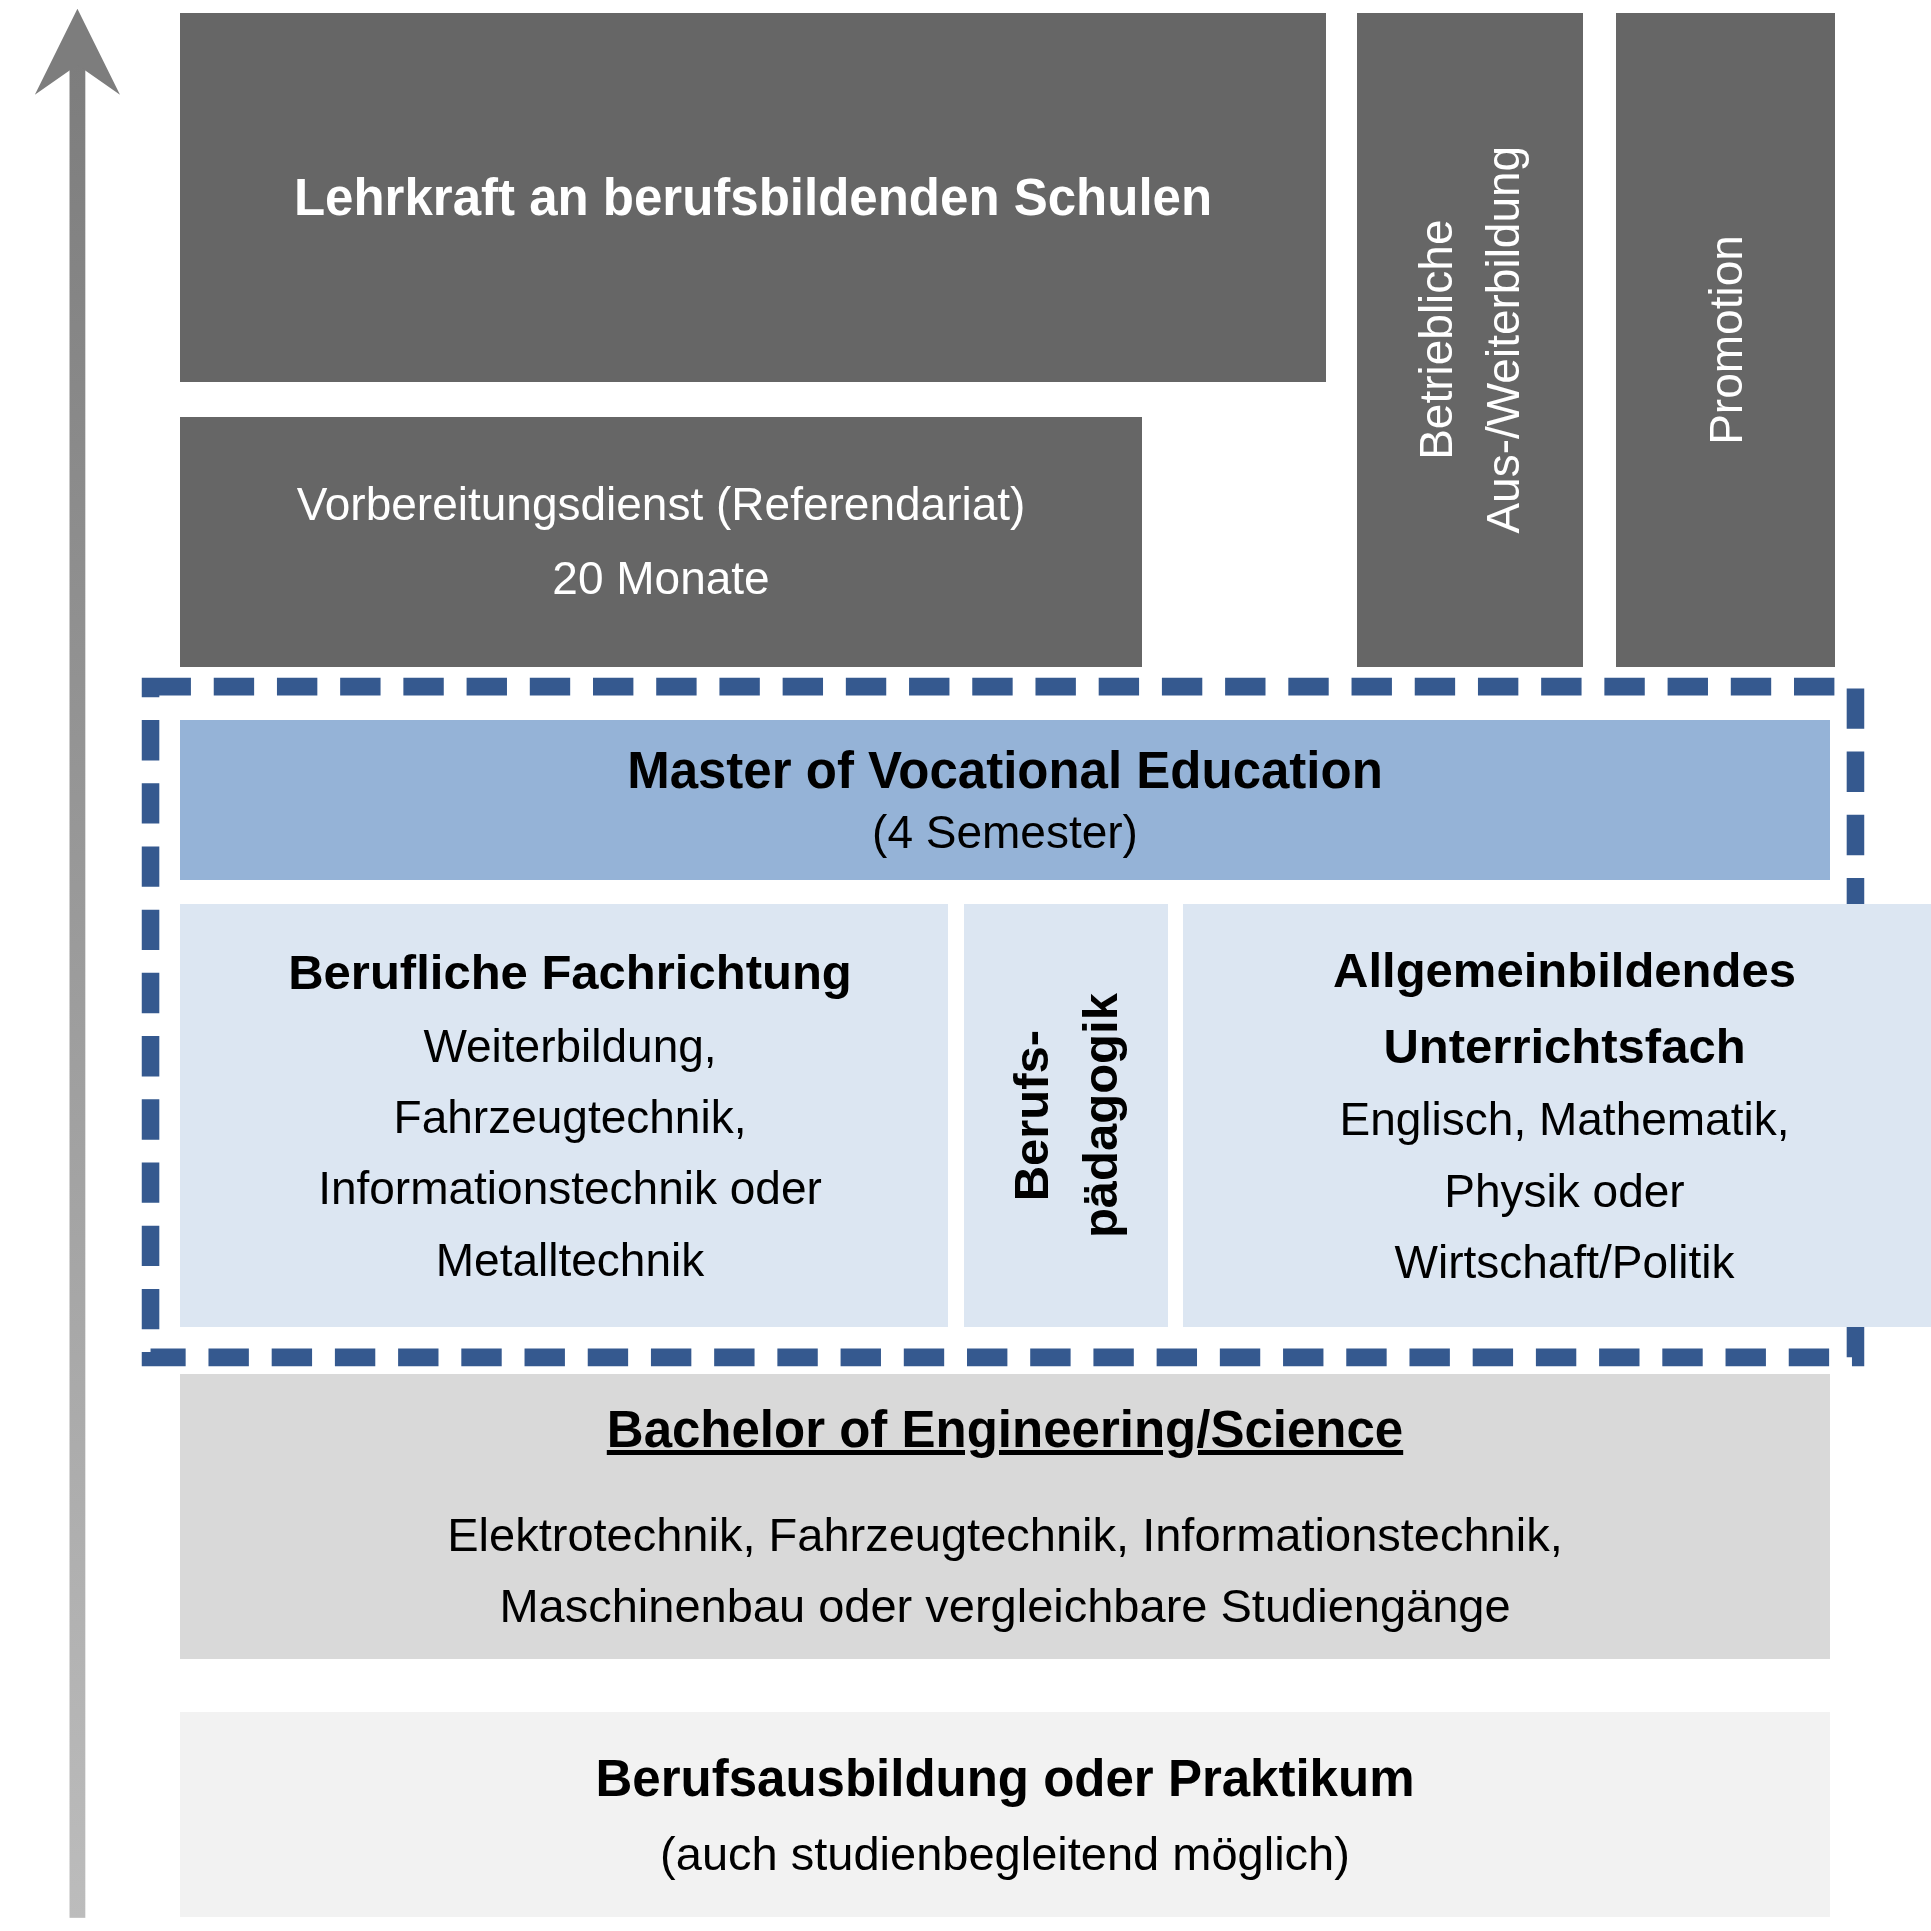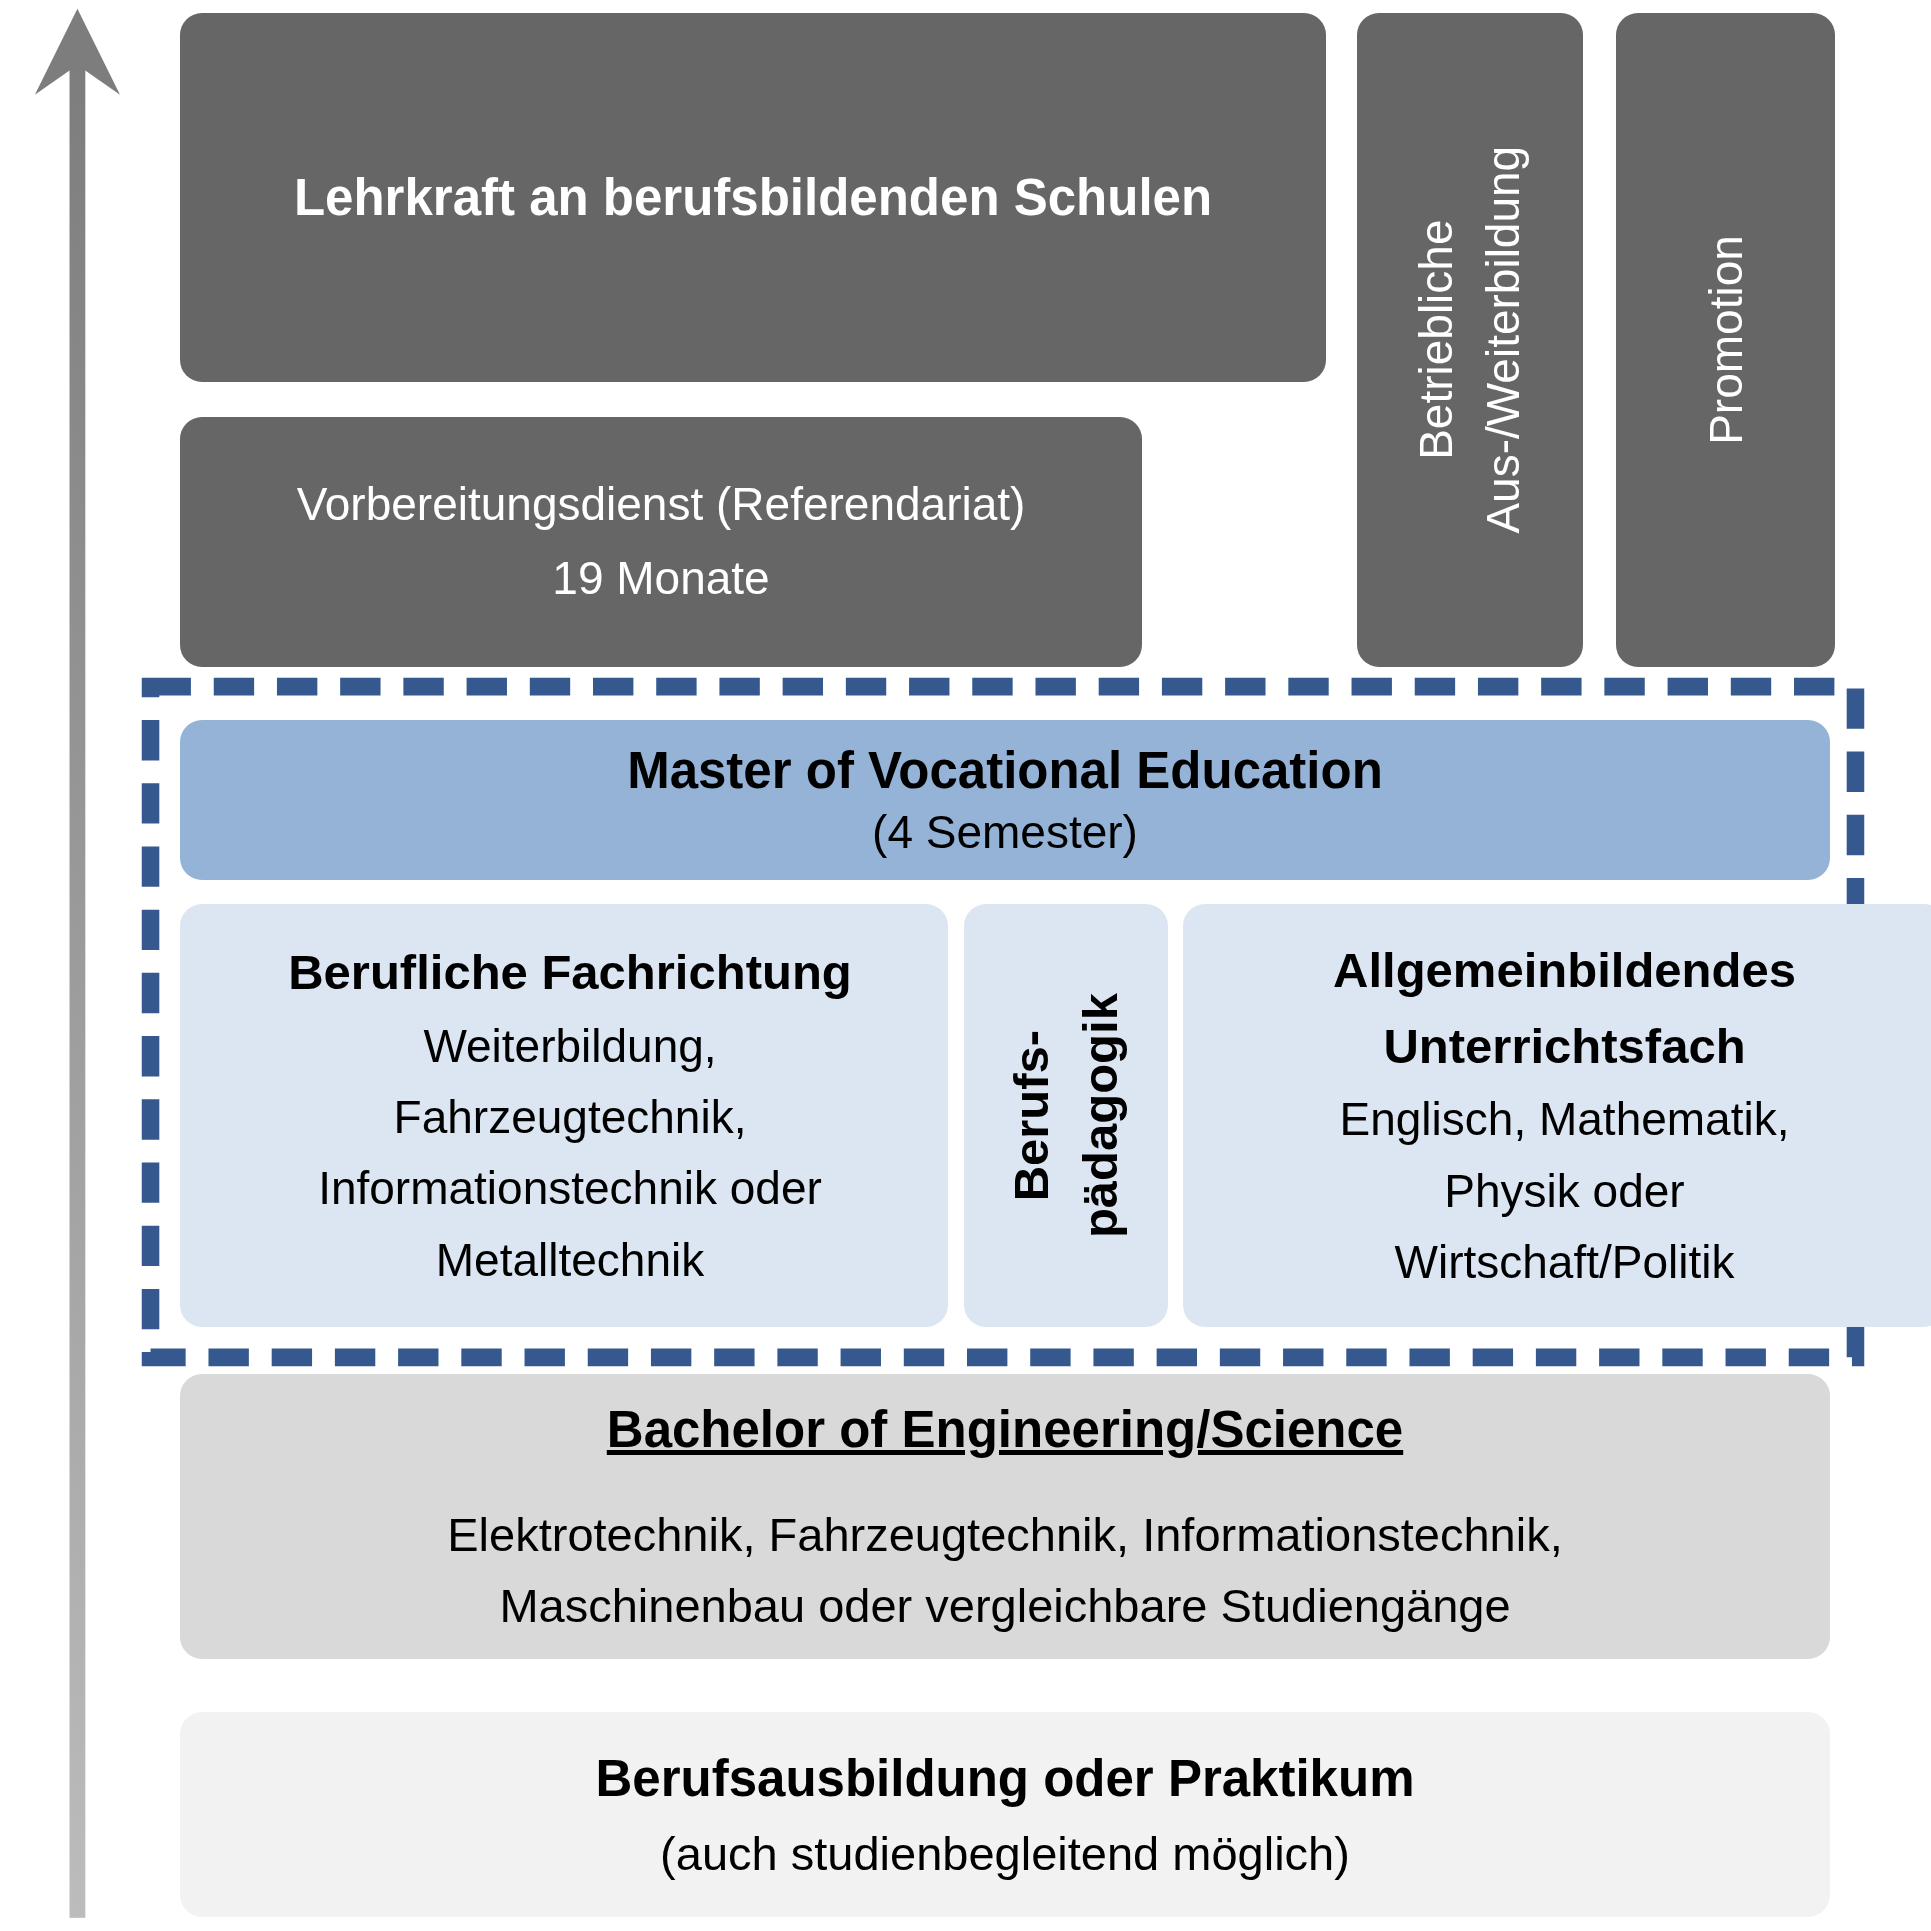--- a/index.html
+++ b/index.html
@@ -12,21 +12,20 @@
     overflow: hidden;
   }
   .box {
     position: absolute;
     display: flex;
     flex-direction: column;
     align-items: center;
     justify-content: center;
     text-align: center;
     box-sizing: border-box;
-    border-radius: 22px;
   }
   .dark  { background: var(--dark-box); color: var(--text-white); }
   .title { font-weight: bold; }
 
   
   #lehrkraft      { left: 180px; top: 13px;  width: 1146px; height: 369px; font-size: 51px; }
   #vorbereitung   { left: 180px; top: 417px; width: 962px; height: 250px; font-size: 46px; line-height: 1.6; }
   #betrieblich    { left: 1357px; top: 13px; width: 226px;  height: 654px; }
   #promotion      { left: 1616px; top: 13px; width: 219px;  height: 654px; }
   .vtext { transform: rotate(-90deg); white-space: nowrap; text-align: center; }
@@ -82,21 +81,21 @@
     <rect x="58.5" y="70" width="18" height="2115" fill="url(#arrowGrad)"></rect>
     <polygon points="67.5,10 116,108 67.5,74 19,108" fill="#7D7D7D"></polygon>
   </svg>
 
   <div class="box dark" id="lehrkraft">
     <div class="title">Lehrkraft an berufsbildenden Schulen</div>
   </div>
 
   <div class="box dark" id="vorbereitung">
     <div>Vorbereitungsdienst (Referendariat)</div>
-    <div>19 Monate</div>
+    <div>20 Monate</div>
   </div>
 
   <div class="box dark" id="betrieblich">
     <div class="vtext">
       <div>Betriebliche</div>
       <div>Aus-/Weiterbildung</div>
     </div>
   </div>
 
   <div class="box dark" id="promotion">

